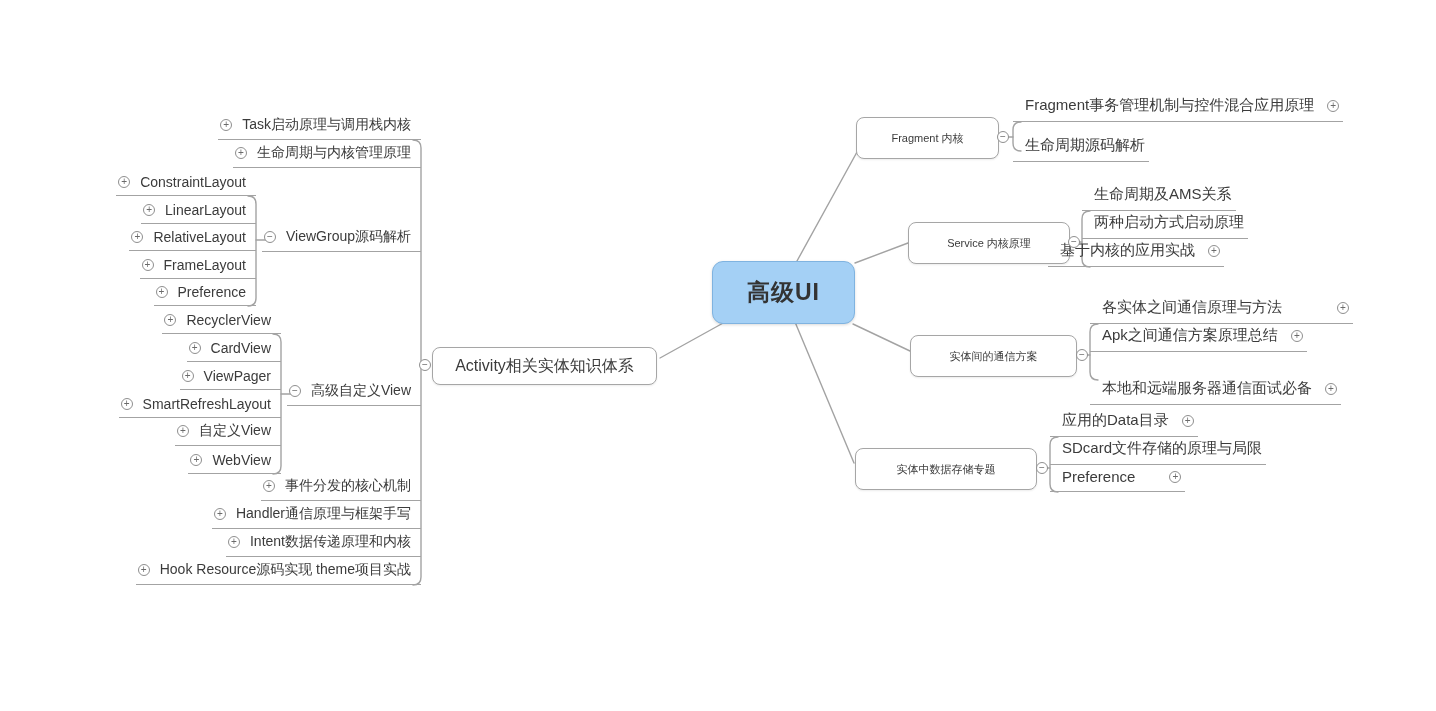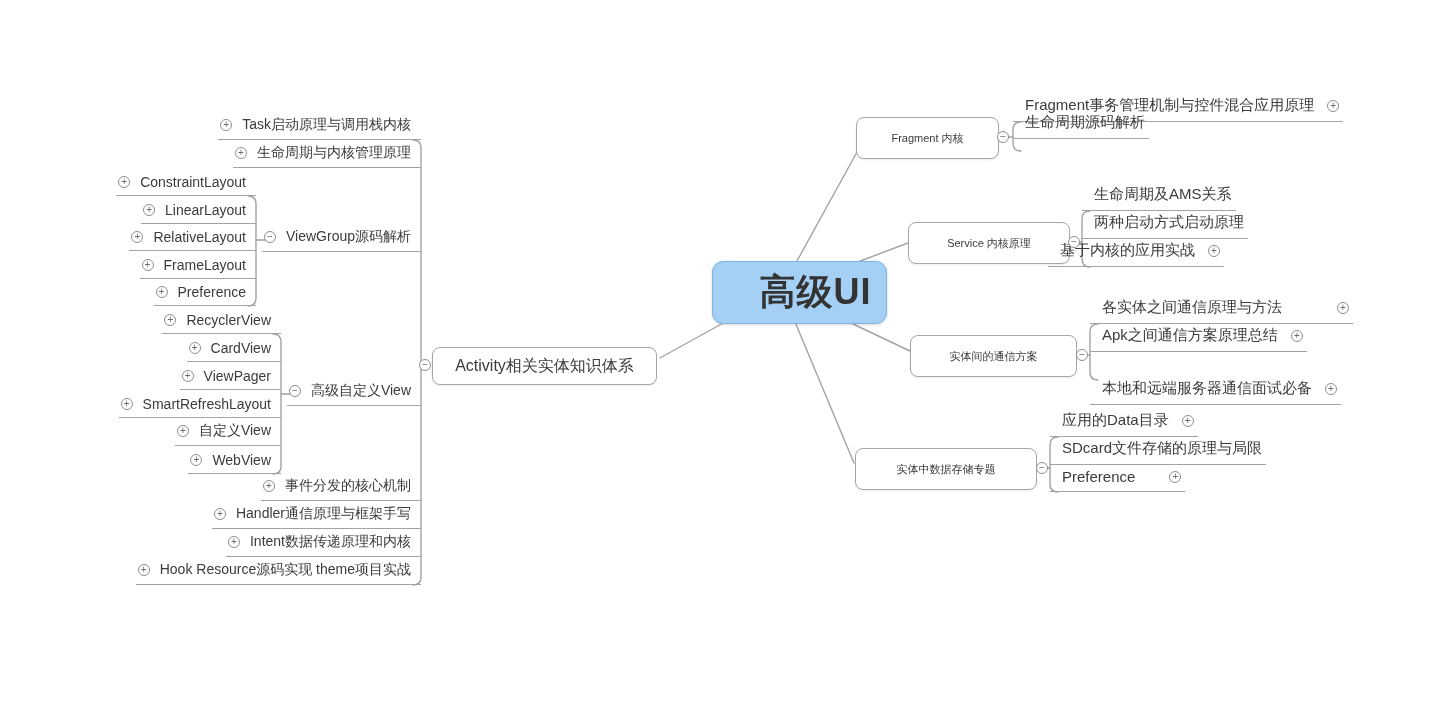--- a/index.html
+++ b/index.html
@@ -9,21 +9,21 @@
   html,body{margin:0;padding:0;}
   body{font-family:"Liberation Sans","DejaVu Sans",sans-serif;background:#ffffff;}
   .canvas{position:relative;width:1436px;height:711px;background:#fff;overflow:hidden;}
   svg.wires{position:absolute;left:0;top:0;z-index:0;}
 
   
   .node{position:absolute;z-index:2;display:flex;align-items:center;justify-content:center;
         background:#fff;border:1.4px solid var(--node_border);border-radius:8px;
         color:var(--text);white-space:nowrap;box-shadow:0 1px 2px rgba(0,0,0,.08);}
   .root-node{background:var(--root_fill);border:1.5px solid var(--root_border);border-radius:11px;
-        font-size:36px;font-weight:bold;color:#333;letter-spacing:1px;box-shadow:0 1px 3px rgba(0,0,0,.15);padding-left:32px;}
+        font-size:23px;font-weight:bold;color:#333;letter-spacing:1px;box-shadow:0 1px 3px rgba(0,0,0,.15);}
   .bnode{font-size:11px;}
 
   
   .lt,.rt{position:absolute;z-index:2;display:flex;align-items:center;white-space:nowrap;
         color:var(--text);border-bottom:1.4px solid var(--line);transform:translateY(-100%);}
   .lt{font-size:14px;gap:10px;padding:0 10px 5px 2px;}
   .lt.sub{font-size:14px;}
   .rt{font-size:15px;padding:0 4px 6px 12px;}
   .rt .xp{margin-left:13px;}
 
@@ -156,21 +156,21 @@
   </div>
 
   <div class="node bnode" style="left:856px;top:117px;width:141px;height:40px;">
     <span>Fragment 内核</span>
   </div>
   <span class="xp abs" style="left:997px;top:131px;">−</span>
   <div class="rt" style="top:122px;left:1013px;">
     <span>Fragment事务管理机制与控件混合应用原理</span>
     <span class="xp">+</span>
   </div>
-  <div class="rt" style="top:139px;left:1013px;">
+  <div class="rt" style="top:162px;left:1013px;">
     <span>生命周期源码解析</span>
   </div>
 
   <div class="node bnode" style="left:908px;top:222px;width:160px;height:40px;">
     <span>Service 内核原理</span>
   </div>
   <span class="xp abs" style="left:1068px;top:236px;">−</span>
   <div class="rt" style="top:211px;left:1082px;">
     <span>生命周期及AMS关系</span>
   </div>

